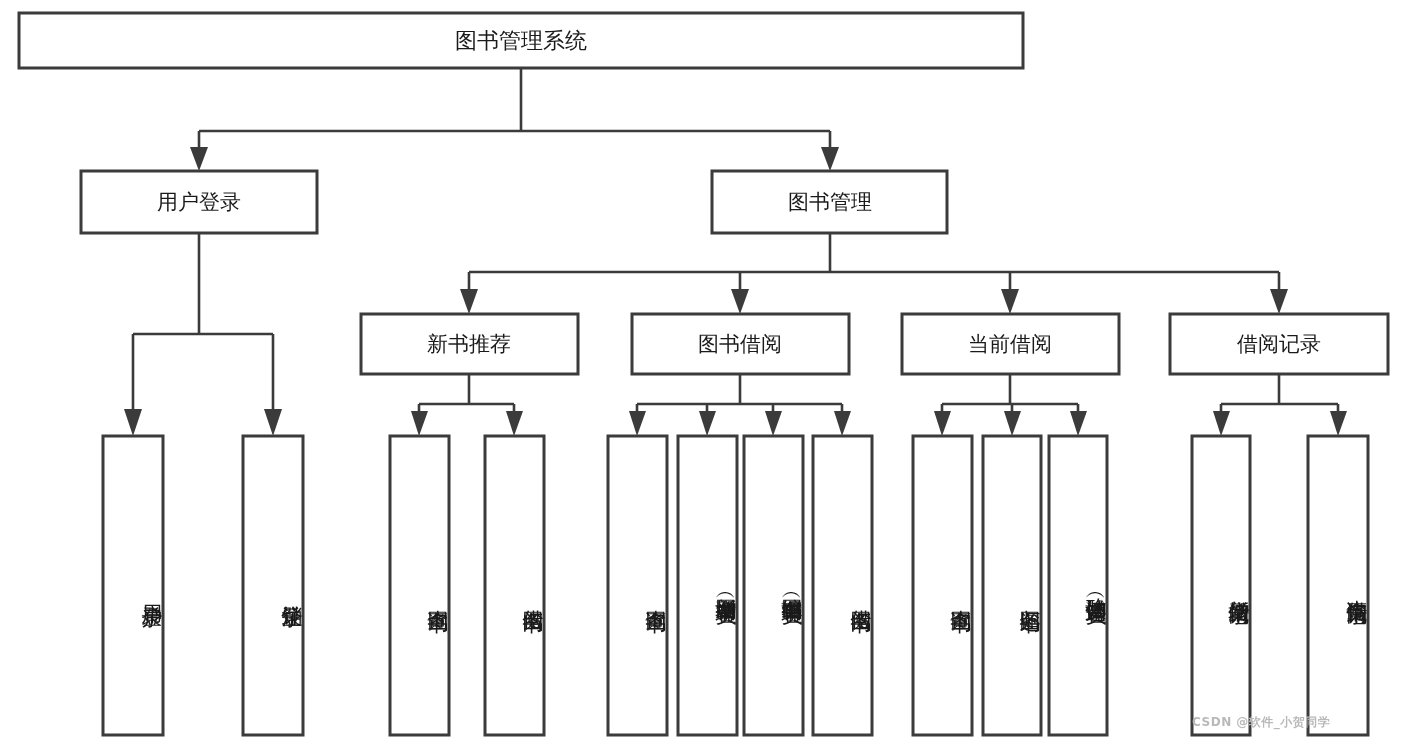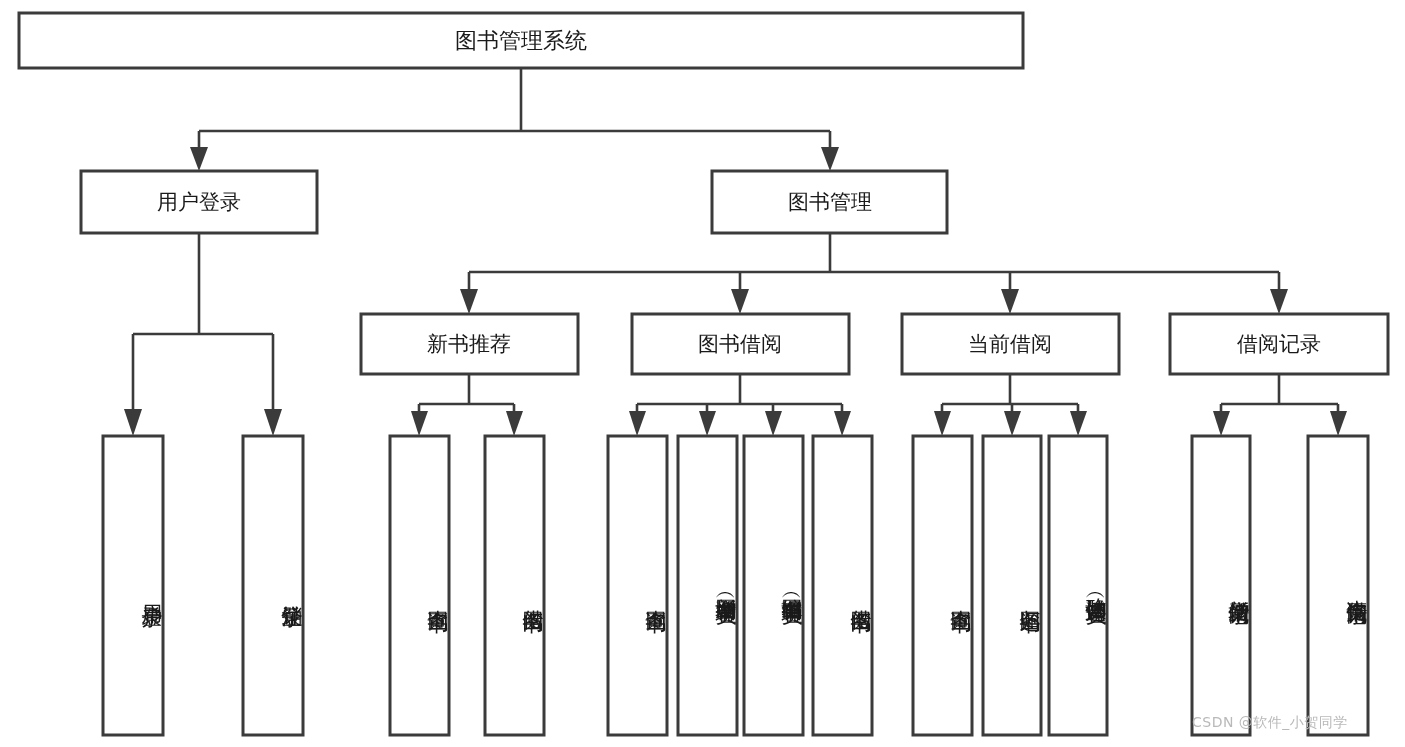--- a/index.html
+++ b/index.html
@@ -63,24 +63,25 @@
     letter-spacing: 1px;
     text-align: center;
     white-space: nowrap;
     pointer-events: none;
   }
   .watermark {
     position: absolute;
     left: 1192px;
     top: 714px;
     font-family: "DejaVu Sans", "Liberation Sans", sans-serif;
-    font-size: 14px;
+    font-size: 12px;
     color: #b9b9b9;
     white-space: nowrap;
     letter-spacing: 0.5px;
+    font-weight: bold;
   }
 </style>
 </head>
 <body>
 
 <div id="diagram-root">
   <svg class="flow" viewBox="0 0 1405 747" xmlns="http://www.w3.org/2000/svg">
 
     <g>
 

